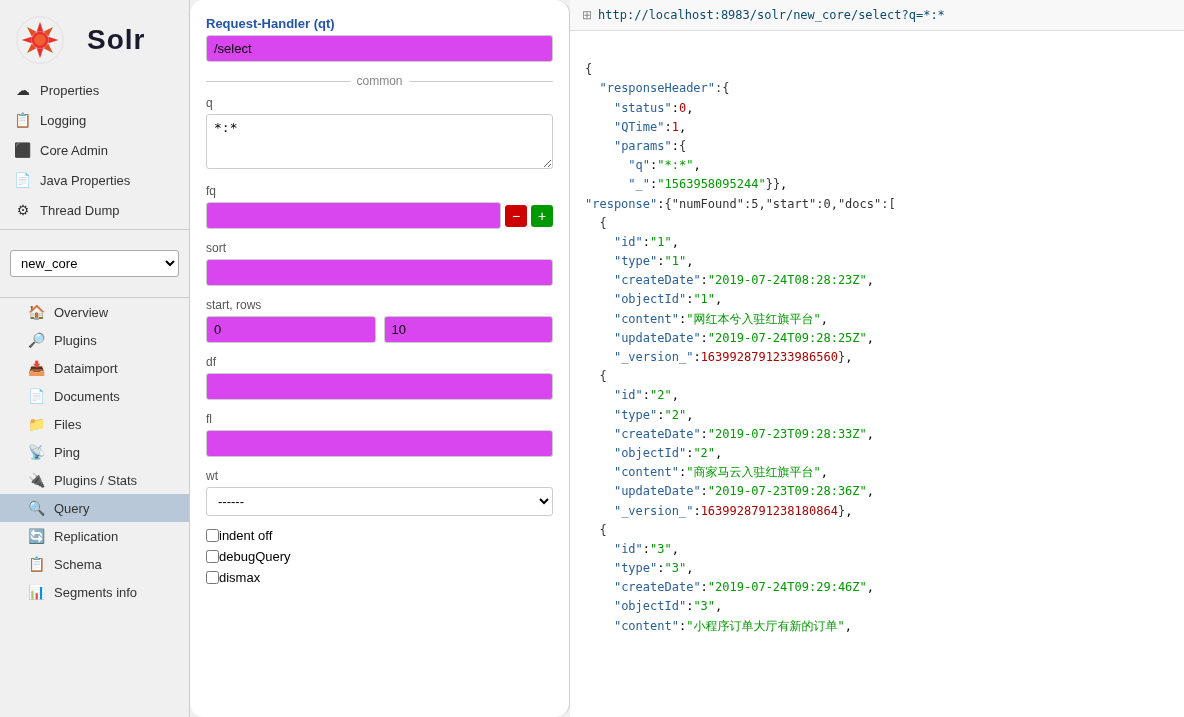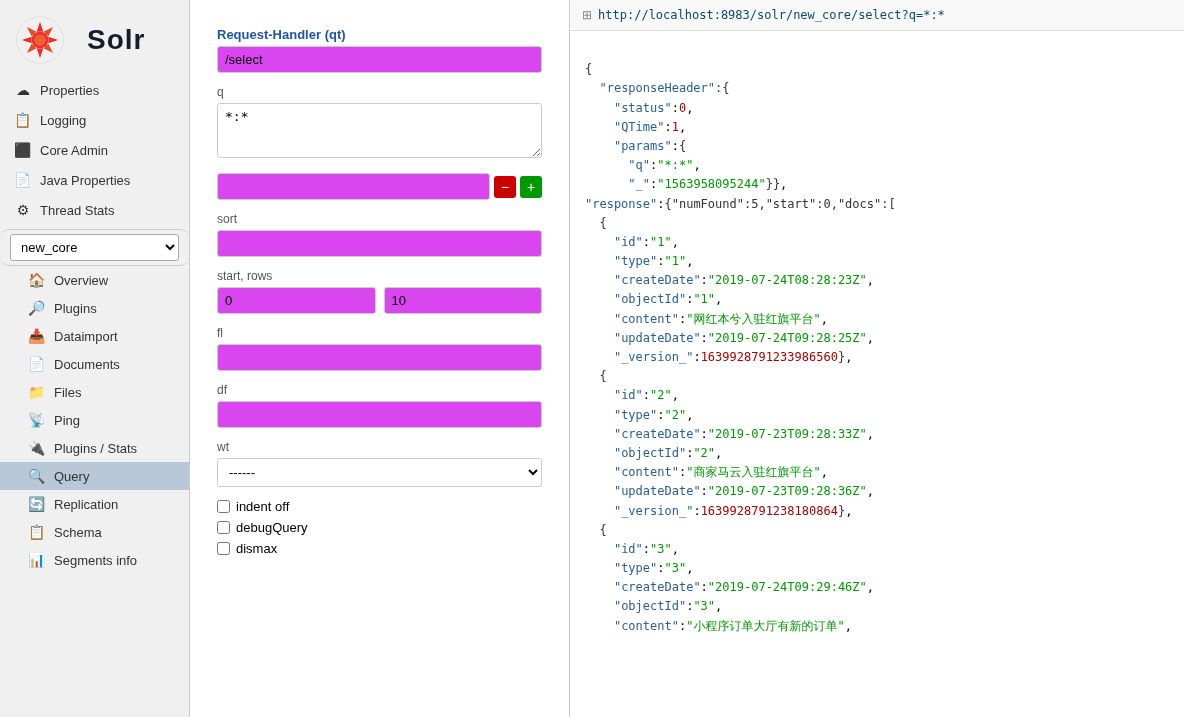--- a/index.html
+++ b/index.html
@@ -37,25 +37,24 @@
       align-items: center;
       gap: 8px;
       padding: 7px 10px 7px 14px;
       cursor: pointer;
       color: #333;
       font-size: 13px;
     }
     .sidebar-icon { font-size: 14px; width: 18px; text-align: center; }
 
     .core-selector-area {
-      padding: 4px 10px;
+      padding: 20px 10px;
       border-top: 1px solid #ccc;
       border-bottom: 1px solid #ccc;
       margin-top: 4px;
-      border-radius: 9px;
     }
     .core-select {
       width: 100%;
       padding: 4px 6px;
       border: 1px solid #aaa;
       background: white;
       border-radius: 3px;
       font-size: 13px;
       cursor: pointer;
     }
@@ -85,21 +84,22 @@
       overflow: hidden;
     }
 
     
     #query-panel {
       width: 380px;
       min-width: 380px;
       background: white;
       border-right: 1px solid #ccc;
       overflow-y: auto;
-      padding: 27px;
+      padding: 16px;
+      border-radius: 14px;
     }
 
     .form-group {
       margin-bottom: 12px;
     }
     .form-label {
       font-size: 12px;
       color: #555;
       margin-bottom: 4px;
       display: block;
@@ -179,21 +179,20 @@
       width: 100%;
       padding: 5px 7px;
       border: 1px solid #ccc;
       border-radius: 3px;
       font-size: 13px;
       background: white;
     }
     .checkbox-row {
       display: flex;
       align-items: center;
-      gap: 6px;
       margin-bottom: 6px;
     }
     .checkbox-row input[type=checkbox] { cursor: pointer; }
 
     
     #response-panel {
       flex: 1;
       background: white;
       overflow-y: auto;
       display: flex;
@@ -268,21 +267,21 @@
   <div class="sidebar-item">
     <span class="sidebar-icon">⬛</span>
     <span>Core Admin</span>
   </div>
   <div class="sidebar-item">
     <span class="sidebar-icon">📄</span>
     <span>Java Properties</span>
   </div>
   <div class="sidebar-item">
     <span class="sidebar-icon">⚙</span>
-    <span>Thread Stats</span>
+    <span>Thread Dump</span>
   </div>
 
   <div class="core-selector-area">
     <select class="core-select">
       <option>new_core</option>
     </select>
   </div>
 
   <div class="core-sub-item">
     <span class="sidebar-icon">🏠</span>
@@ -332,27 +331,31 @@
 
 <div id="main">
   <div id="content">
 
     <div id="query-panel">
       <div class="form-group">
         <label class="form-label blue">Request-Handler (qt)</label>
         <input type="text" class="form-input" value="/select" style="">
       </div>
 
+      <div class="section-divider">
+        <span>common</span>
+      </div>
 
       <div class="form-group">
         <label class="form-label">q</label>
         <textarea class="form-textarea" style="">*:*</textarea>
       </div>
 
       <div class="form-group">
+        <label class="form-label">fq</label>
         <div class="fq-row">
           <input type="text" class="form-input fq-input" value="" style="">
           <button class="btn-minus">−</button>
           <button class="btn-plus">+</button>
         </div>
       </div>
 
       <div class="form-group">
         <label class="form-label">sort</label>
         <input type="text" class="form-input" value="" style="">
@@ -360,26 +363,26 @@
 
       <div class="form-group">
         <label class="form-label">start, rows</label>
         <div class="start-rows-row">
           <input type="text" class="form-input" value="0" style="">
           <input type="text" class="form-input" value="10" style="">
         </div>
       </div>
 
       <div class="form-group">
+        <label class="form-label">df</label>
+        <input type="text" class="form-input" value="" style="">
+      </div>
+
+      <div class="form-group">
         <label class="form-label">fl</label>
-        <input type="text" class="form-input" value="" style="">
-      </div>
-
-      <div class="form-group">
-        <label class="form-label">df</label>
         <input type="text" class="form-input" value="" style="">
       </div>
 
 
       <div class="form-group">
         <label class="form-label">wt</label>
         <select class="form-select">
           <option>------</option>
           <option>json</option>
           <option>xml</option>

